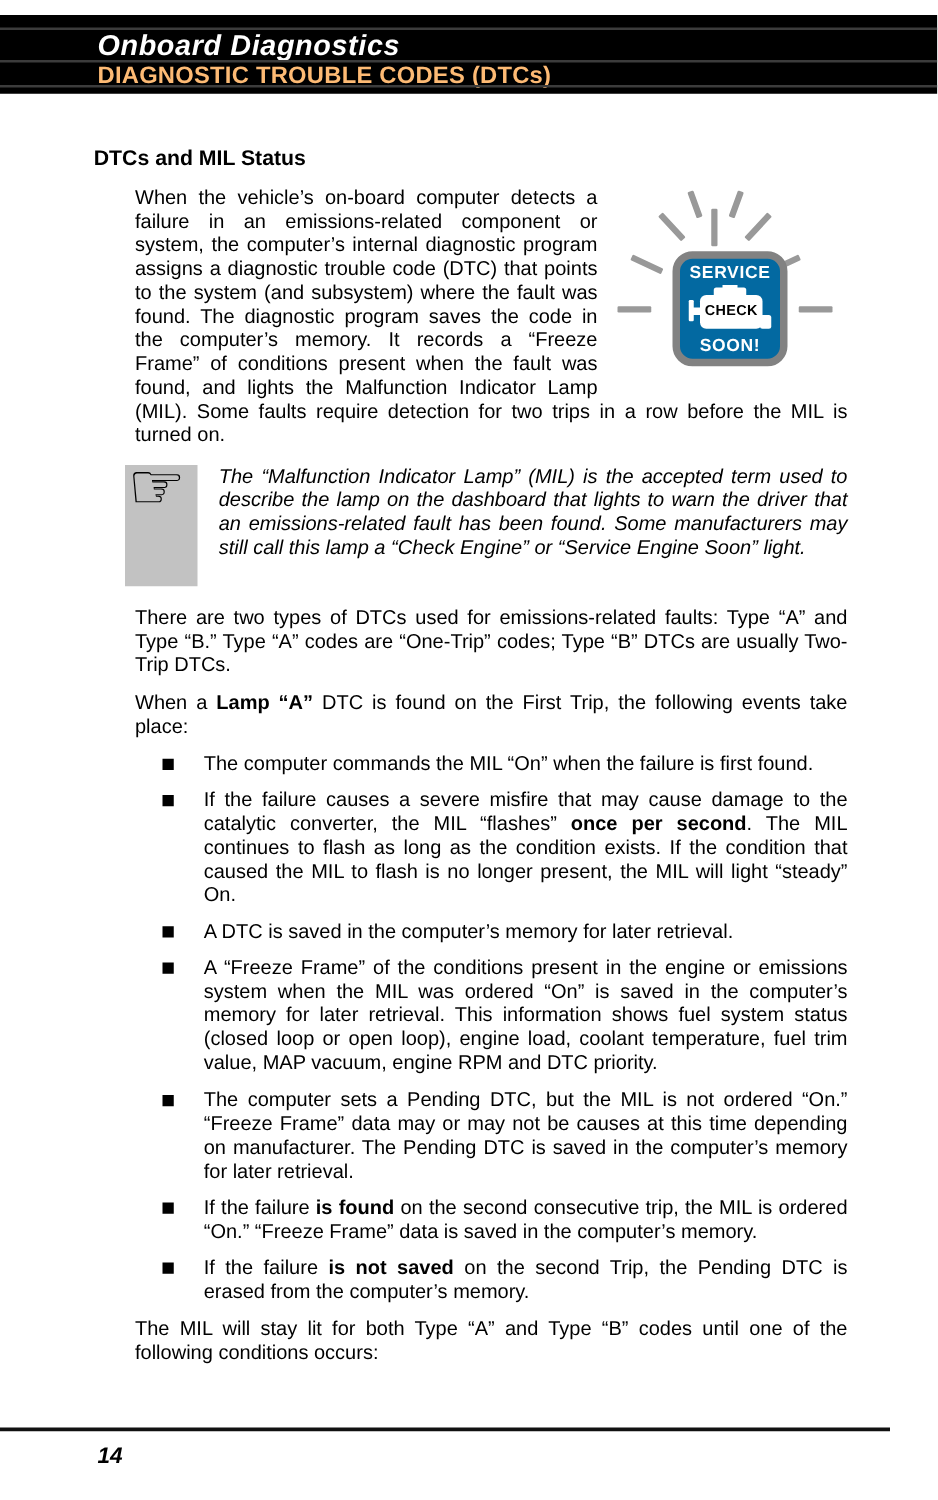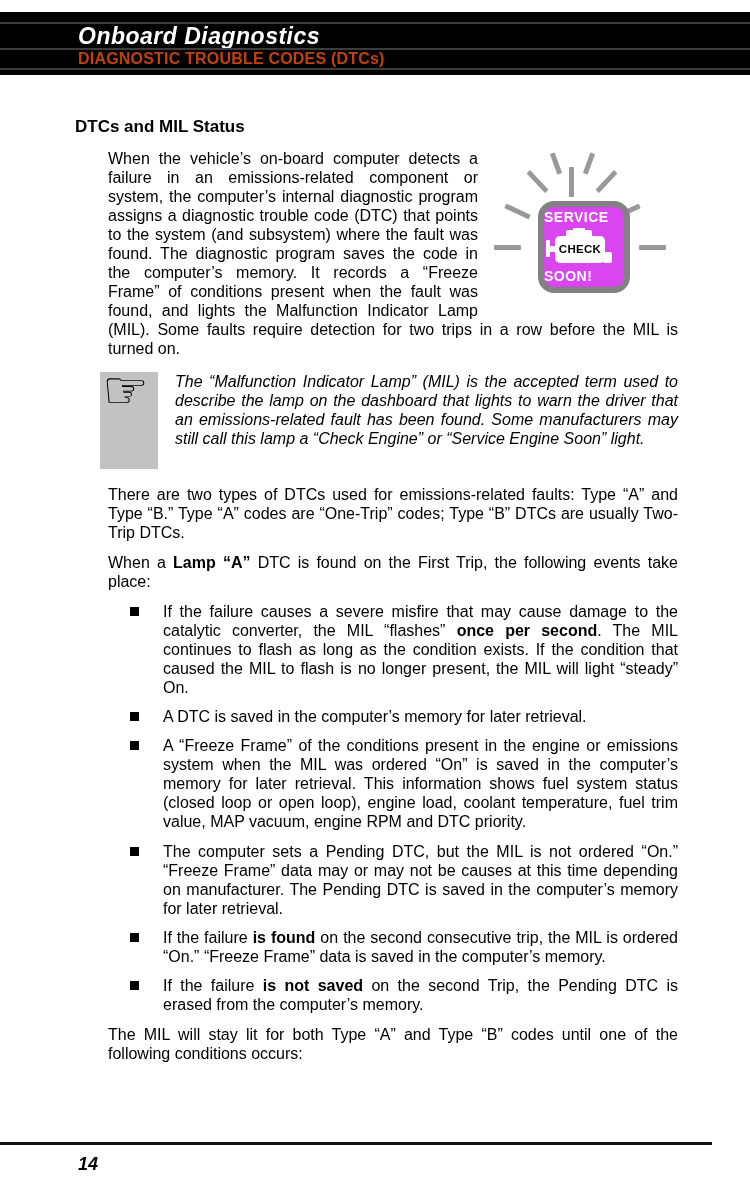--- a/index.html
+++ b/index.html
@@ -14,35 +14,35 @@
   .hdr { position:absolute; top:0; left:0; width:750px; height:63px; background:#000; }
   .hdr-sep { position:absolute; left:0; width:750px; height:2px; background:#3c3c3c; }
   .hdr-sep.s1 { top:10px; }
   .hdr-sep.s2 { top:36px; }
   .hdr-sep.s3 { top:56px; }
   .hdr-title {
     position:absolute; top:11px; left:78px; color:#fff;
     font-size:23px; font-weight:bold; font-style:italic; letter-spacing:0.5px;
   }
   .hdr-sub {
-    position:absolute; top:38px; left:78px; color:#c2410c;
-    font-size:16px; font-weight:bold; letter-spacing:0.2px;
+    position:absolute; top:38px; left:78px; color:#fdba74;
+    font-size:19px; font-weight:bold; letter-spacing:0.2px;
   }
   
   .content { position:absolute; top:63px; left:0; width:750px; padding:42px 72px 0 75px; }
   h2.sec { font-size:17px; font-weight:bold; margin-bottom:13px; }
   .body-text { font-size:16px; line-height:19px; text-align:justify; }
   p.para { margin-left:33px; margin-bottom:11px; }
   
   .mil-fig { float:right; width:192px; height:162px; position:relative; margin:0 0 4px 8px; }
   .ray { position:absolute; background:#999; width:27px; height:5px; border-radius:1px; }
   .mil-lamp {
     position:absolute; left:52px; top:52px; width:92px; height:92px;
-    background:#d946ef; border:6px solid #828282; border-radius:16px;
-    display:flex; flex-direction:column; justify-content:space-between;
+    background:#0369a1; border:6px solid #828282; border-radius:16px;
+    display:flex; flex-direction:column; align-items:center; justify-content:space-between;
     padding:3px 0 4px 0;
   }
   .mil-word { color:#fff; font-weight:bold; font-size:14px; letter-spacing:0.5px; line-height:14px; }
   .engine { position:relative; width:70px; height:38px; }
   .eng-body { position:absolute; left:11px; top:8px; width:50px; height:27px; background:#fff; border-radius:5px; }
   .eng-top { position:absolute; left:22px; top:2px; width:26px; height:8px; background:#fff; border-radius:2px; }
   .eng-cap { position:absolute; left:29px; top:0px;  width:12px; height:4px; background:#fff; }
   .eng-pipe { position:absolute; left:2px; top:12px; width:4px; height:17px; background:#fff; border-radius:1px; }
   .eng-pipe2{ position:absolute; left:5px; top:18px; width:7px; height:6px; background:#fff; }
   .eng-stub { position:absolute; right:2px; bottom:3px; width:9px; height:11px; background:#fff; border-radius:2px; }
@@ -115,20 +115,21 @@
         <span class="hand-glyph">☞</span>
       </div>
       <div class="note-text body-text">The “Malfunction Indicator Lamp” (MIL) is the accepted term used to describe the lamp on the dashboard that lights to warn the driver that an emissions-related fault has been found. Some manufacturers may still call this lamp a “Check Engine” or “Service Engine Soon” light.</div>
     </div>
 
     <p class="para">There are two types of DTCs used for emissions-related faults: Type “A” and Type “B.” Type “A” codes are “One-Trip” codes; Type “B” DTCs are usually Two-Trip DTCs.</p>
 
     <p class="para"><span>When a </span><span style="font-weight: bold;">Lamp “A”</span><span> DTC is found on the First Trip, the following events take place:</span></p>
 
     <ul class="sq">
+      <li><span class="bullet"></span><span><span>The computer commands the MIL “On” when the failure is first found.</span></span></li>
       <li><span class="bullet"></span><span><span>If the failure causes a severe misfire that may cause damage to the catalytic converter, the MIL “flashes” </span><span style="font-weight: bold;">once per second</span><span>. The MIL continues to flash as long as the condition exists. If the condition that caused the MIL to flash is no longer present, the MIL will light “steady” On.</span></span></li>
       <li><span class="bullet"></span><span><span>A DTC is saved in the computer’s memory for later retrieval.</span></span></li>
       <li><span class="bullet"></span><span><span>A “Freeze Frame” of the conditions present in the engine or emissions system when the MIL was ordered “On” is saved in the computer’s memory for later retrieval. This information shows fuel system status (closed loop or open loop), engine load, coolant temperature, fuel trim value, MAP vacuum, engine RPM and DTC priority.</span></span></li>
     </ul>
 
 
     <ul class="sq">
       <li><span class="bullet"></span><span><span>The computer sets a Pending DTC, but the MIL is not ordered “On.” “Freeze Frame” data may or may not be causes at this time depending on manufacturer. The Pending DTC is saved in the computer’s memory for later retrieval.</span></span></li>
       <li><span class="bullet"></span><span><span>If the failure </span><span style="font-weight: bold;">is found</span><span> on the second consecutive trip, the MIL is ordered “On.” “Freeze Frame” data is saved in the computer’s memory.</span></span></li>
       <li><span class="bullet"></span><span><span>If the failure </span><span style="font-weight: bold;">is not saved</span><span> on the second Trip, the Pending DTC is erased from the computer’s memory.</span></span></li>

